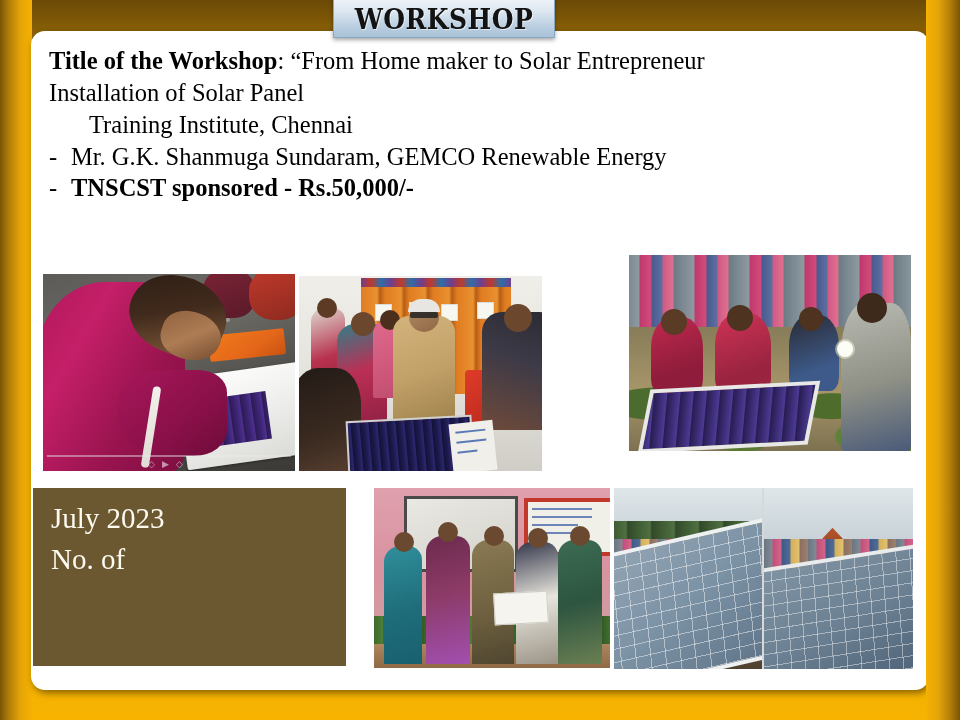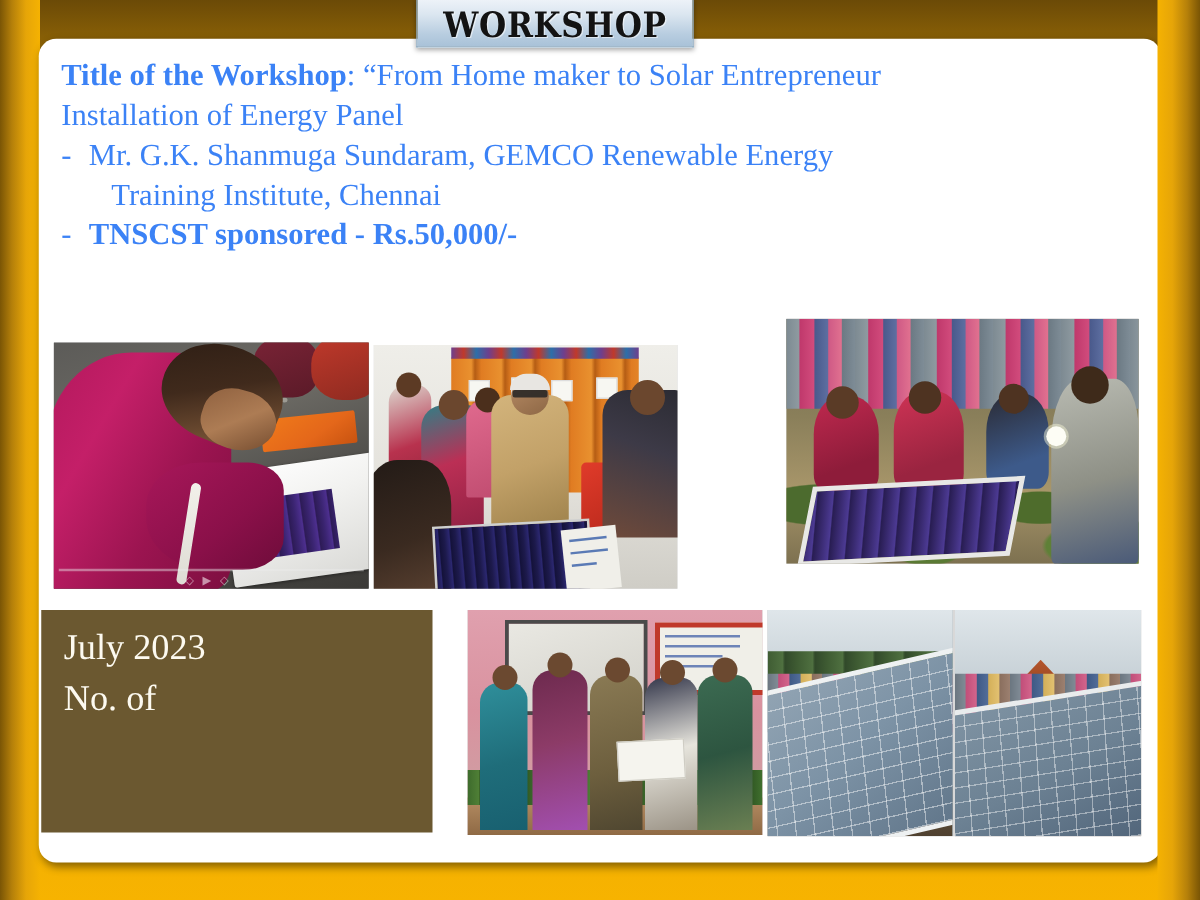--- a/index.html
+++ b/index.html
@@ -94,21 +94,21 @@
     box-shadow: 2px 3px 7px rgba(0,0,0,0.45);
     overflow: hidden;
   }
 
   
   .textblock {
     position: absolute;
     left: 18px;
     top: 14px;
     width: 868px;
-    color: #3b82f6;
+    color: #000000;
     font-size: 24.5px;
     line-height: 1.30;
   }
   .tline {
     white-space: nowrap;
   }
   .t-title-lead { font-weight: bold; }
   .t-hang { padding-left: 40px; }
   .dash {
     display: inline-block;
@@ -312,27 +312,27 @@
     <span class="banner-text">WORKSHOP</span>
   </div>
 
   <div class="card">
 
     <div class="textblock">
       <div class="tline">
         <span class="t-title-lead">Title of the Workshop</span><span>: </span><span>“From Home maker to Solar Entrepreneur</span>
       </div>
       <div class="tline">
-        <span>Installation of Energy Panel</span>
+        <span>Installation of Solar Panel</span>
+      </div>
+      <div class="tline t-hang">
+        <span>Training Institute, Chennai</span>
       </div>
       <div class="tline">
         <span class="dash">-</span><span>Mr. G.K. Shanmuga  Sundaram, GEMCO Renewable Energy</span>
-      </div>
-      <div class="tline t-hang">
-        <span>Training Institute, Chennai</span>
       </div>
       <div class="tline">
         <span class="dash">-</span><span class="bold">TNSCST sponsored - Rs.50,000/-</span>
       </div>
     </div>
 
     <div class="photo" id="photo-solar-assembly-woman">
       <div class="p1">
         <div class="p1-table"></div>
         <div class="p1-speck" style="left:40px;top:76px"></div>

